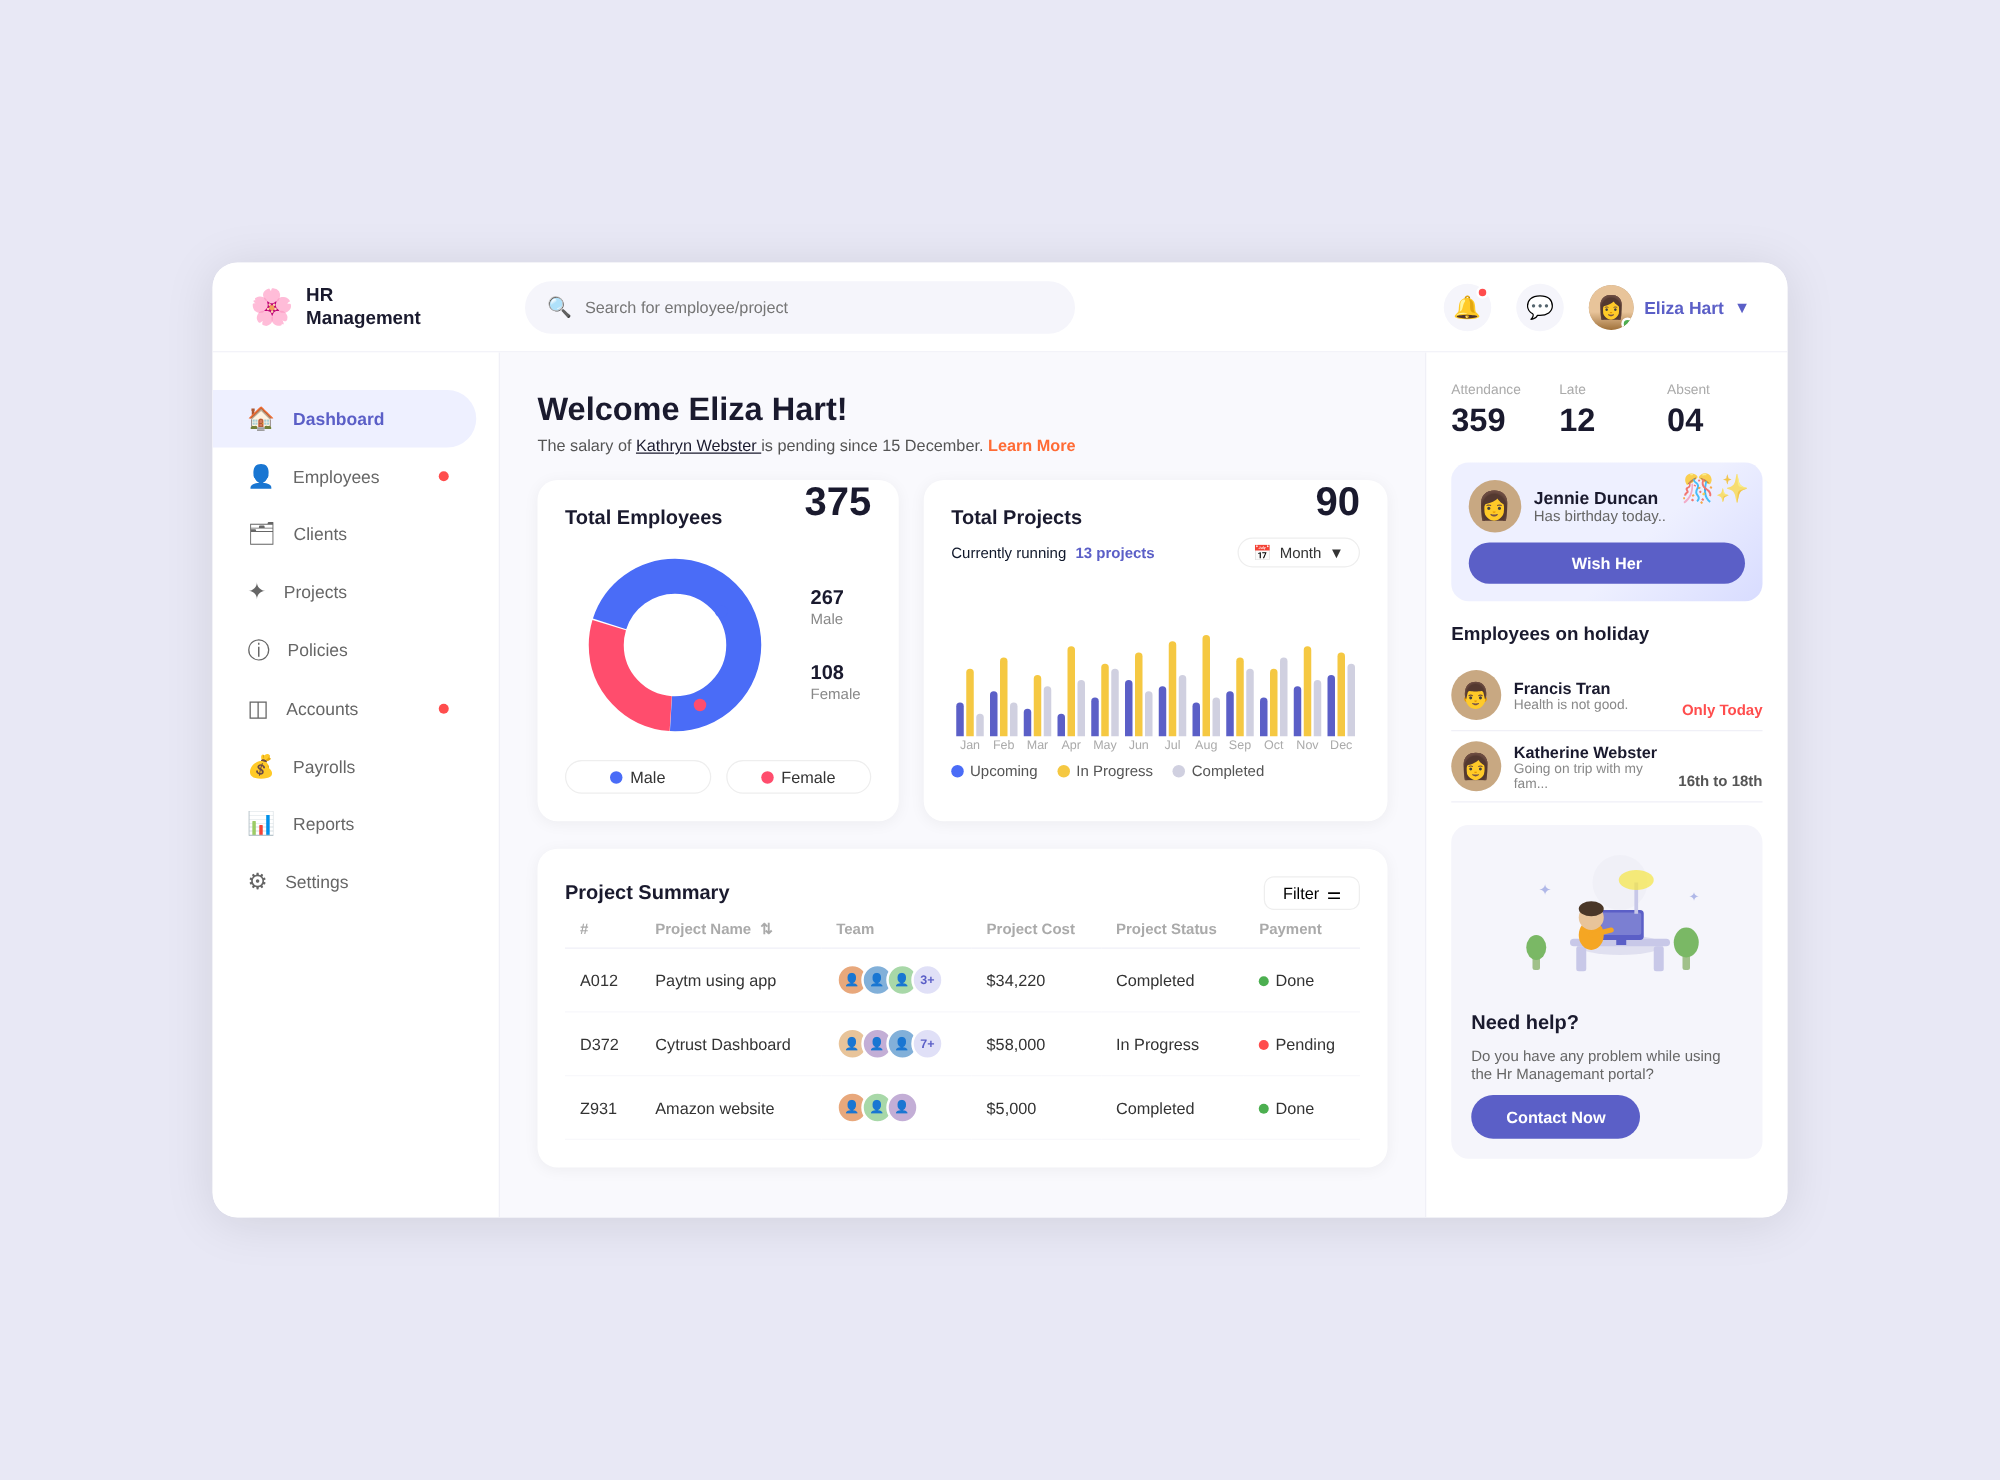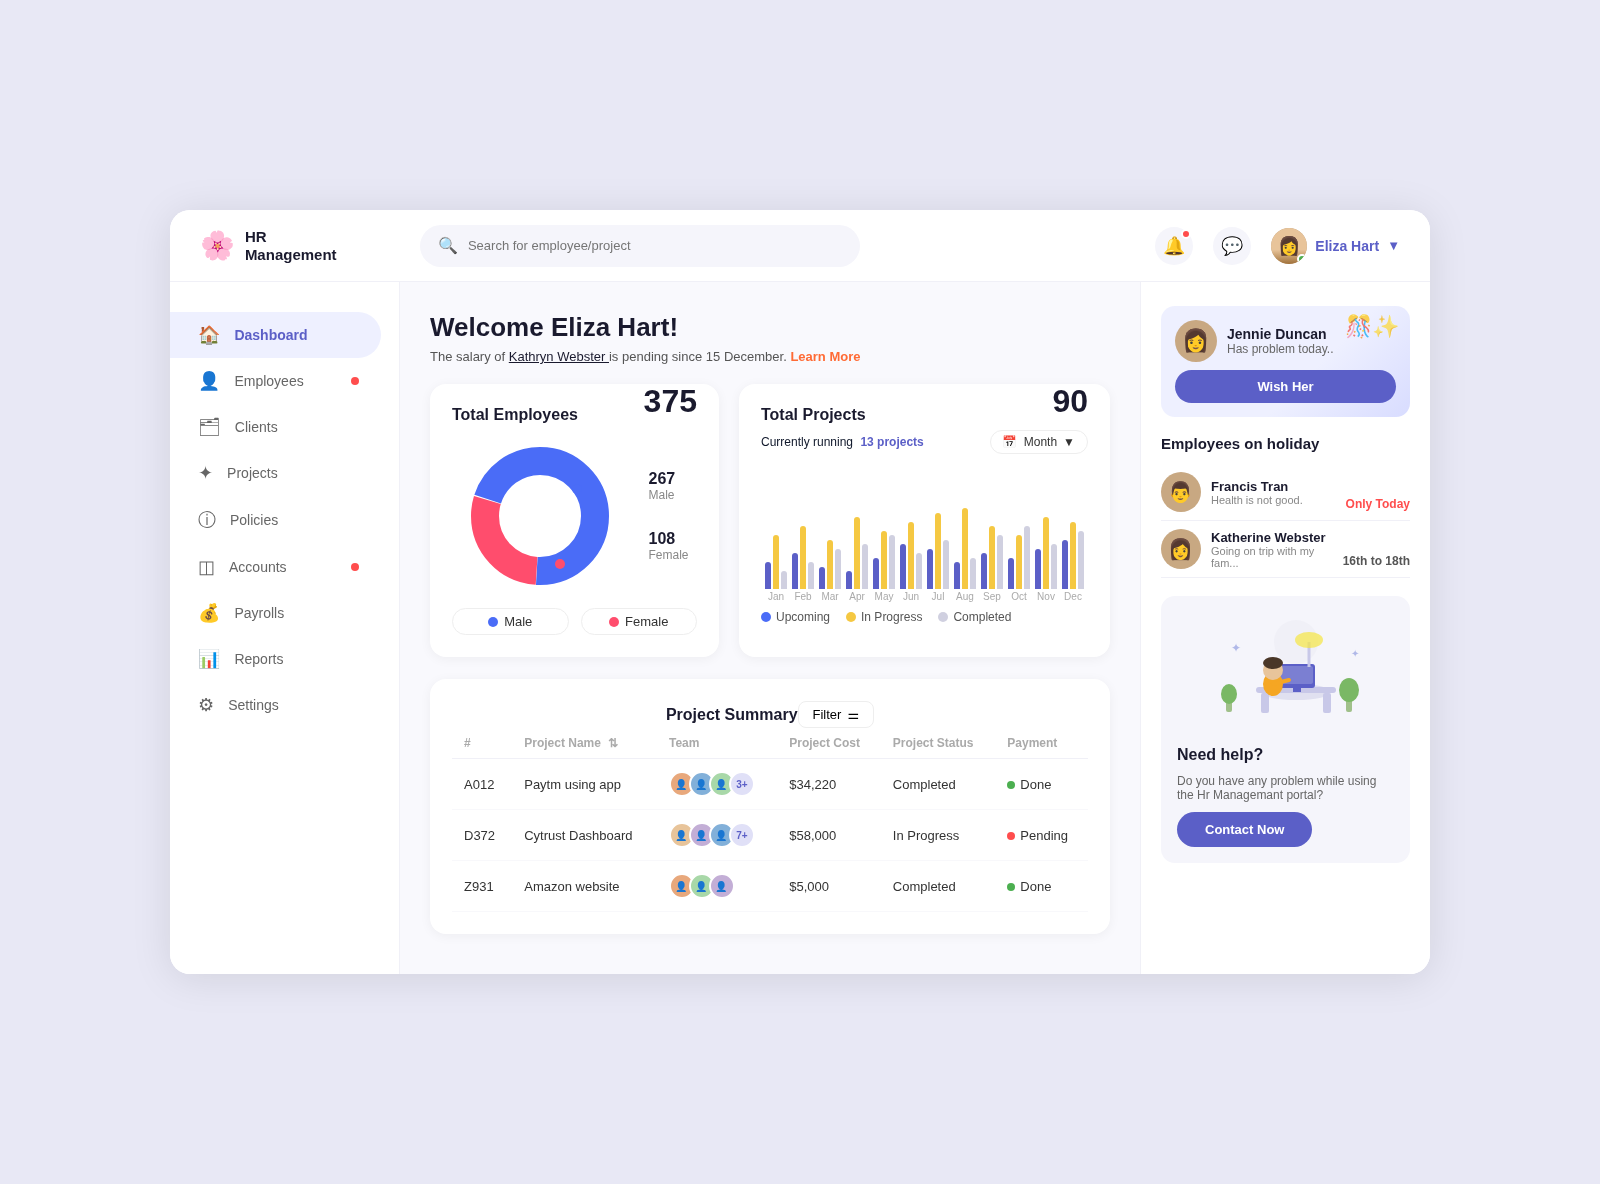--- a/index.html
+++ b/index.html
@@ -314,21 +314,21 @@
 
     
     .summary-card {
       background: #fff;
       border-radius: 16px;
       padding: 22px;
       box-shadow: 0 2px 12px rgba(0,0,0,0.05);
       margin-bottom: 20px;
     }
     .summary-header {
-      display: flex; align-items: center; justify-content: center;
+      display: flex; align-items: center; justify-content: space-between;
       margin-bottom: 0;
     }
     .summary-title { font-size: 16px; font-weight: 700; color: #1a1a2e; }
     .filter-btn {
       display: flex; align-items: center; gap: 6px;
       border: 1px solid #eee;
       border-radius: 8px;
       padding: 5px 14px;
       font-size: 13px;
       cursor: pointer;
@@ -813,27 +813,41 @@
                 <td><span class="status-dot done-dot"></span>Done</td>
               </tr>
             </tbody>
           </table>
         </div>
       </div>
     </div>
 
     <div class="right-panel">
 
+      <div class="stats-row">
+        <div class="stat-item">
+          <div class="stat-label">Attendance</div>
+          <div class="stat-val">359</div>
+        </div>
+        <div class="stat-item">
+          <div class="stat-label">Late</div>
+          <div class="stat-val">12</div>
+        </div>
+        <div class="stat-item">
+          <div class="stat-label">Absent</div>
+          <div class="stat-val">04</div>
+        </div>
+      </div>
 
       <div class="birthday-card">
         <div class="bday-top">
           <div class="bday-avatar">👩</div>
           <div class="bday-info">
             <div class="bday-name">Jennie Duncan</div>
-            <div class="bday-sub">Has problem today..</div>
+            <div class="bday-sub">Has birthday today..</div>
           </div>
           <span class="bday-deco">🎊✨</span>
         </div>
         <button class="wish-btn">Wish Her</button>
       </div>
 
       <div class="holiday-section">
         <div class="section-title">Employees on holiday</div>
         <div class="holiday-item">
           <div class="holiday-avatar">👨</div>

